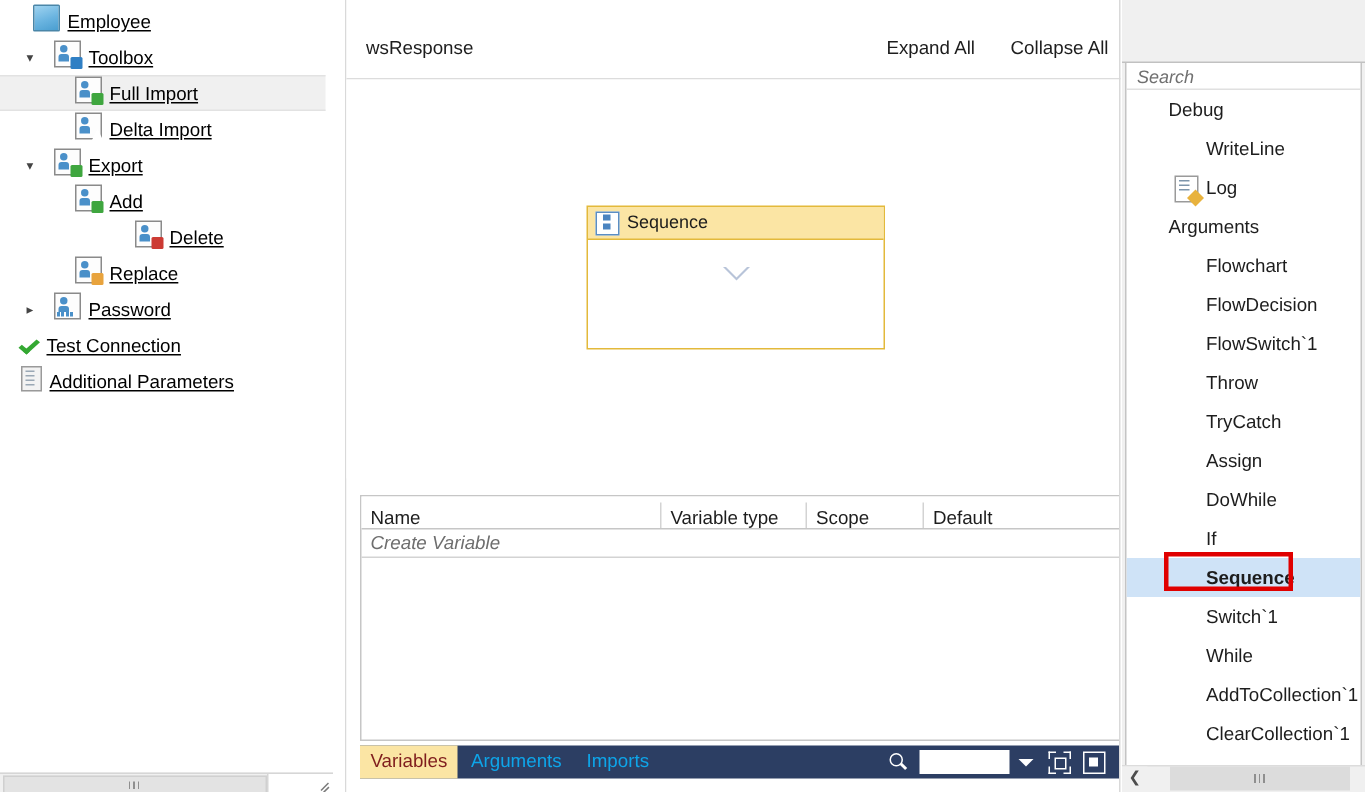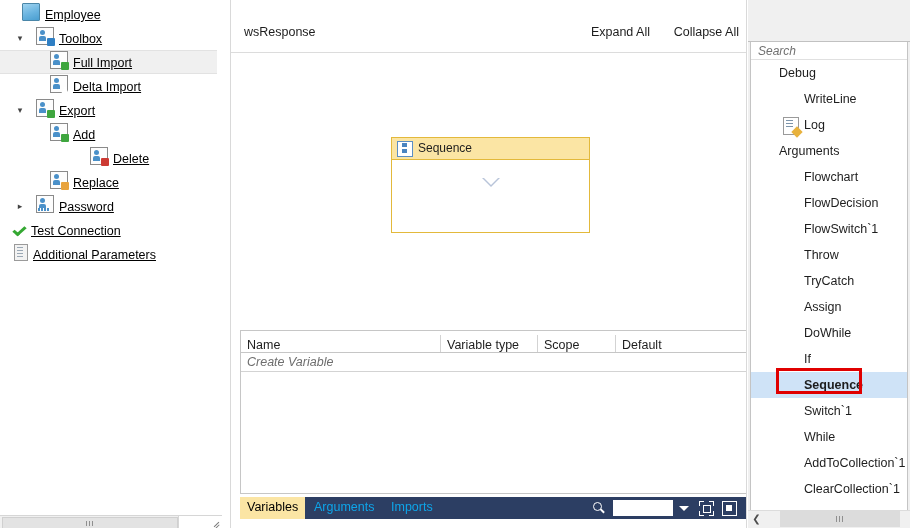--- a/index.html
+++ b/index.html
@@ -356,21 +356,21 @@
     top: 0;
     height: 22px;
     line-height: 21px;
     font-size: 12.5px;
     color: #0ea5e9;
     padding: 0 7px;
     cursor: pointer;
   }
   .bottom-tab.active {
     background: #fbe5a4;
-    color: #000000;
+    color: #7f1d1d;
   }
   #bottom-search-icon {
     position: absolute;
     left: 352px; top: 4px;
     width: 14px; height: 14px;
   }
   #bottom-search-icon:before {
     content: "";
     position: absolute;
     left: 1px; top: 1px;

